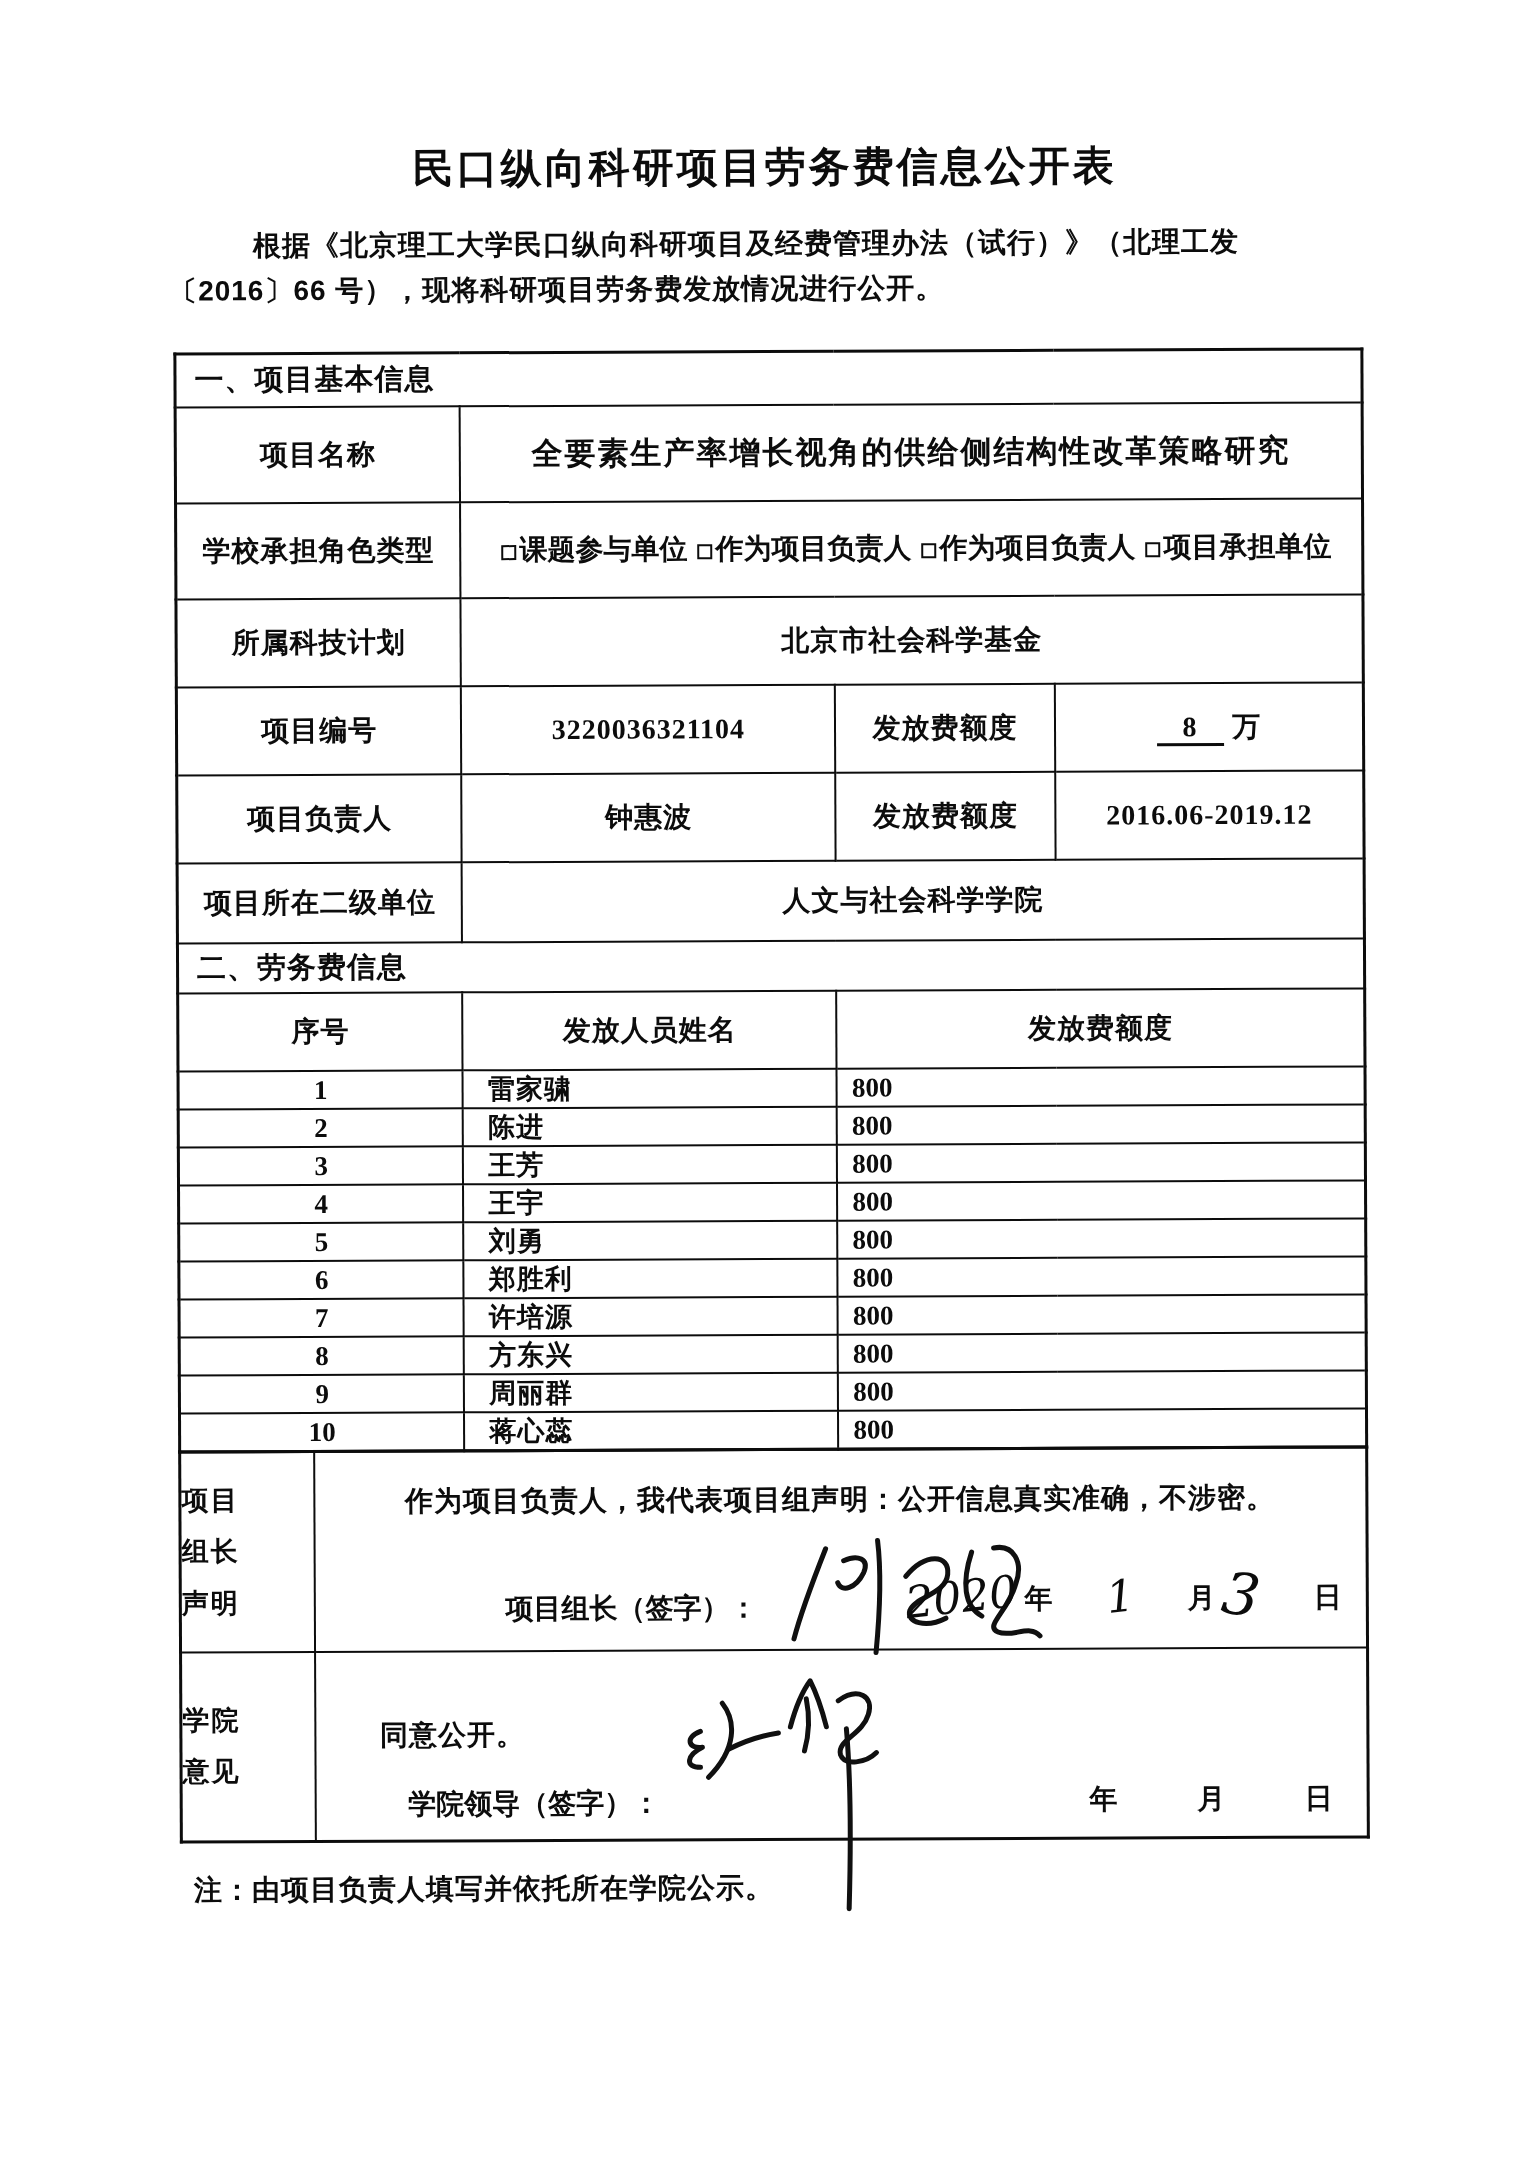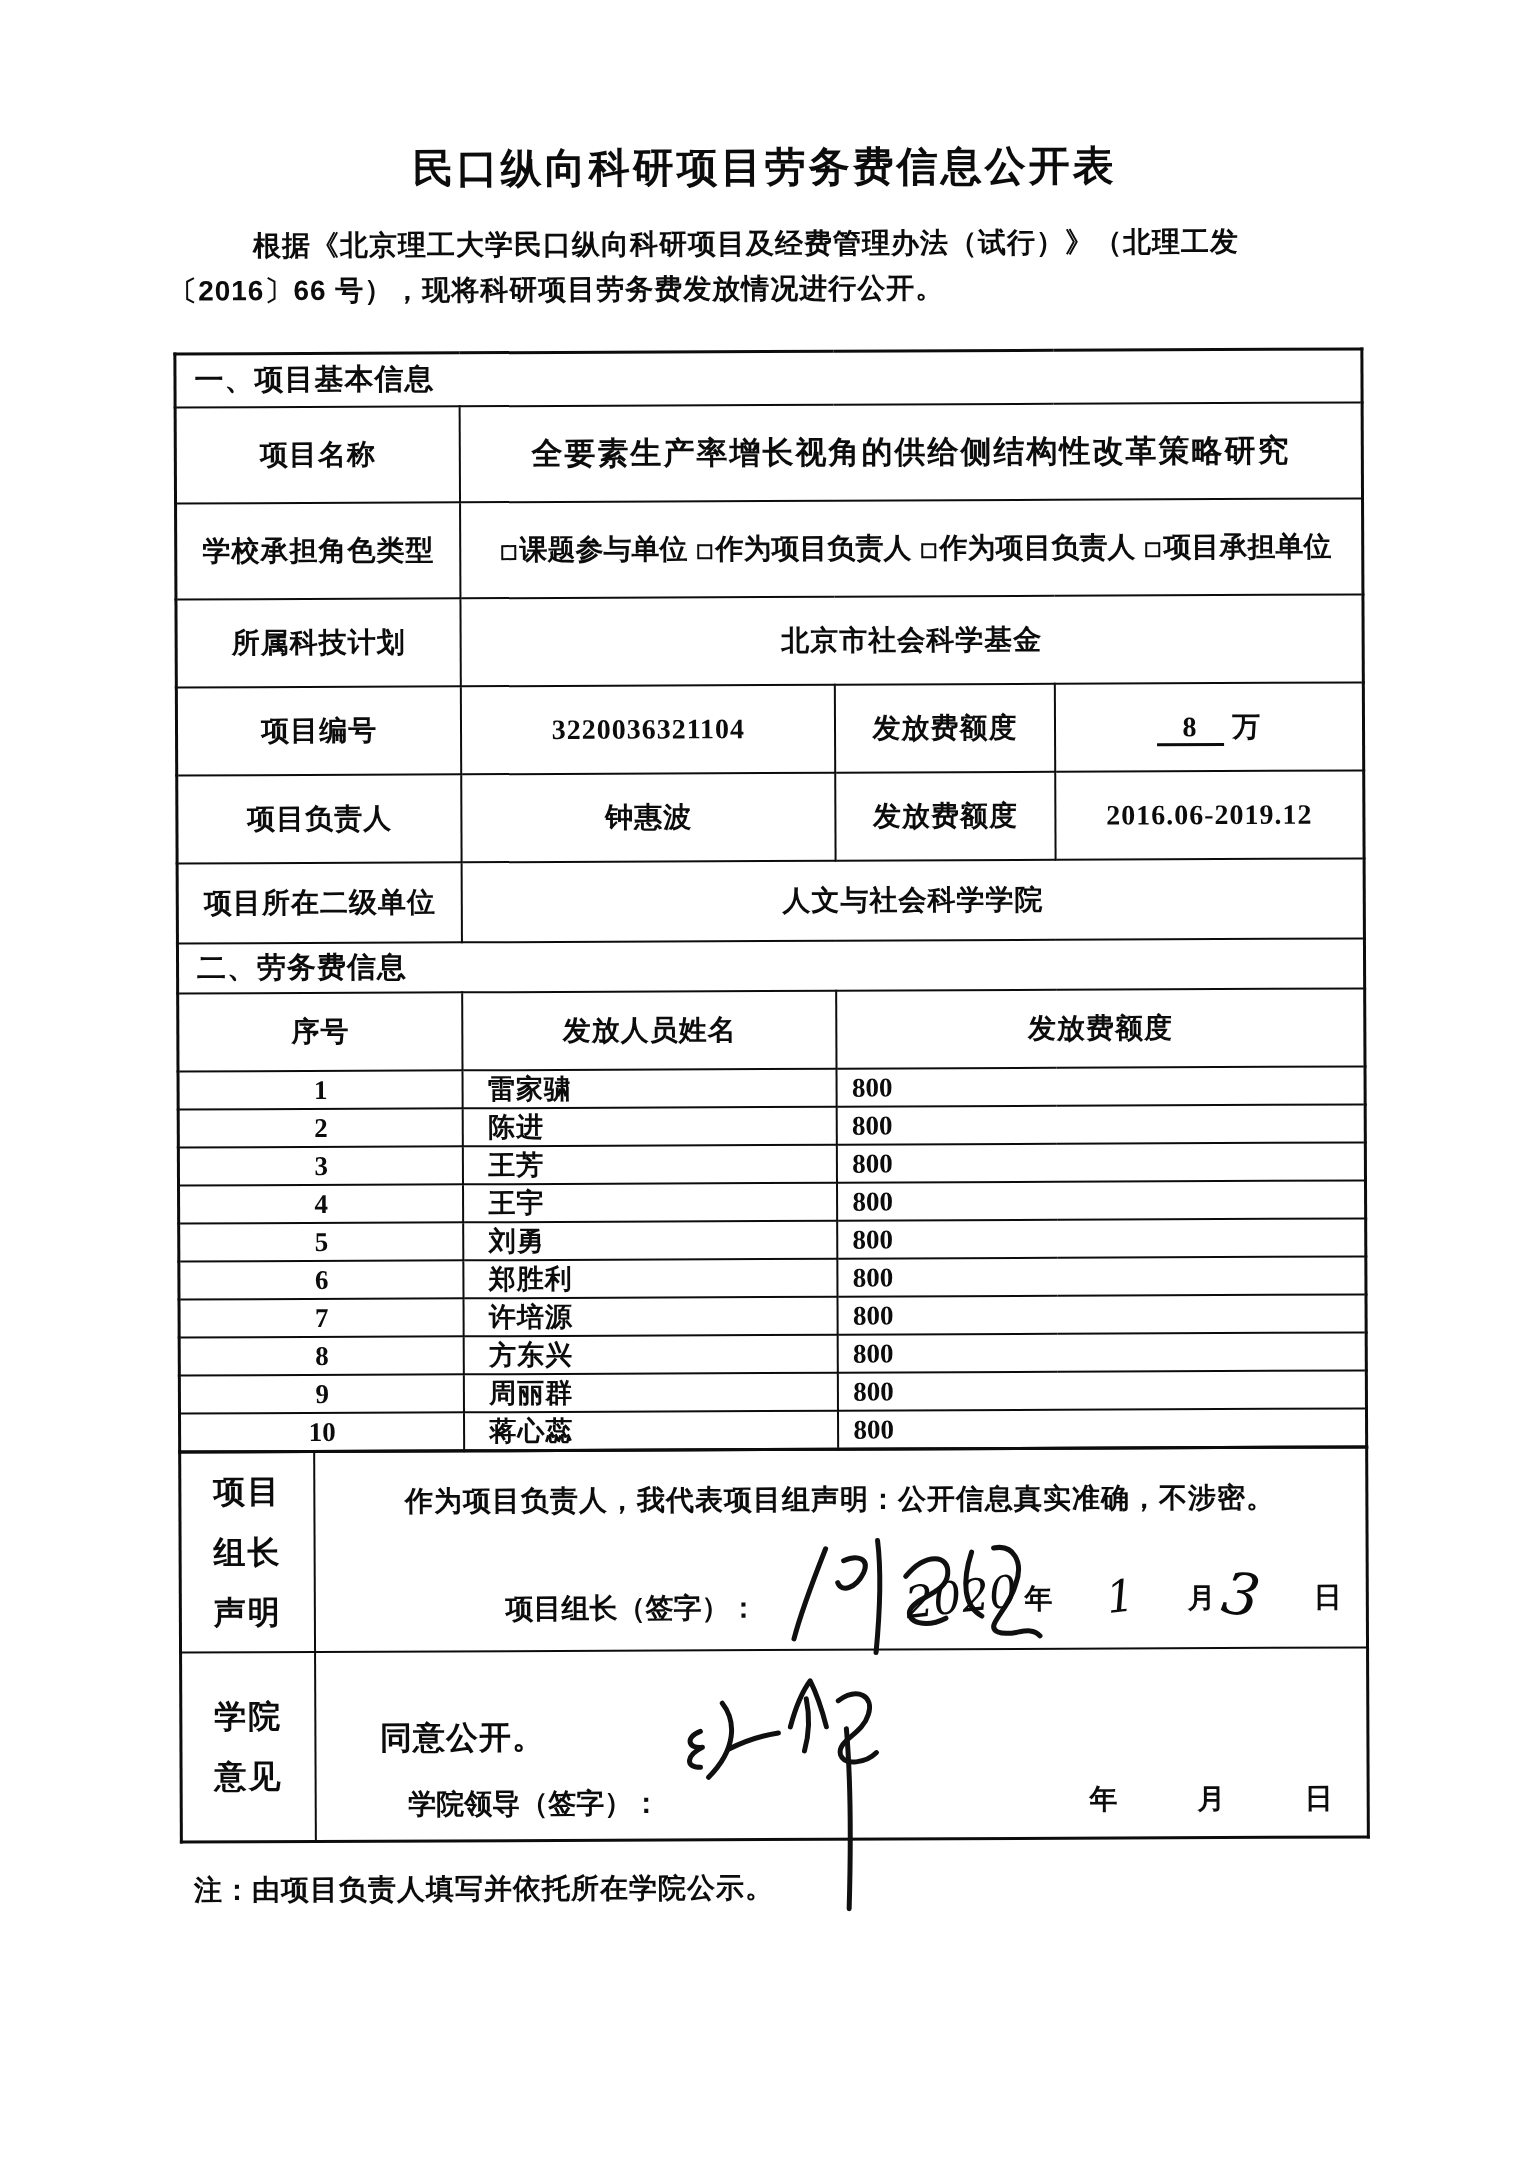--- a/index.html
+++ b/index.html
@@ -59,32 +59,32 @@
   .role-opts { text-align:center; font-size:28px; letter-spacing:0; white-space:nowrap; }
 
   .uline { border-bottom:3px solid #0c0c0c; padding:0 26px 1px 26px; }
 
   .fee-hdr td { height:78px; }
   .fee-row td { height:38px; font-size:27px; }
   .fee-no { text-align:center; }
   .fee-name { padding-left:24px; letter-spacing:1px; }
   .fee-amt { padding-left:14px; }
 
-  .stack { text-align:center; line-height:1.9; font-size:32px; letter-spacing:2px; }
+  .stack { line-height:1.9; font-size:27px; letter-spacing:2px; }
 
   .decl-cell { position:relative; height:200px; }
   .decl-inner { position:absolute; inset:0; padding:30px 20px 18px 90px; }
   .decl-statement { font-size:28px; letter-spacing:1px; }
   .sign-line { position:absolute; left:0; right:0; bottom:22px; display:flex; align-items:flex-end; }
   .decl-sign-label { margin-left:190px; font-size:28px; white-space:nowrap; }
   .decl-date { position:absolute; right:24px; bottom:26px; white-space:nowrap; font-size:28px; }
   .decl-date .gap { display:inline-block; width:38px; }
 
   .op-cell { position:relative; height:190px; }
-  .op-statement { position:absolute; left:64px; top:64px; font-size:32px; letter-spacing:1px; }
+  .op-statement { position:absolute; left:64px; top:64px; font-size:28px; letter-spacing:1px; }
   .op-sign-label { position:absolute; left:92px; bottom:16px; font-size:28px; white-space:nowrap; }
   .op-date { position:absolute; right:34px; bottom:18px; white-space:nowrap; font-size:28px; }
   .op-date .gap { display:inline-block; width:64px; }
 
   .hand {
     font-family:"DejaVu Serif", serif;
     font-style:italic; font-weight:400;
     display:inline-block; font-size:44px;
     transform:rotate(-6deg) translateY(4px);
   }

